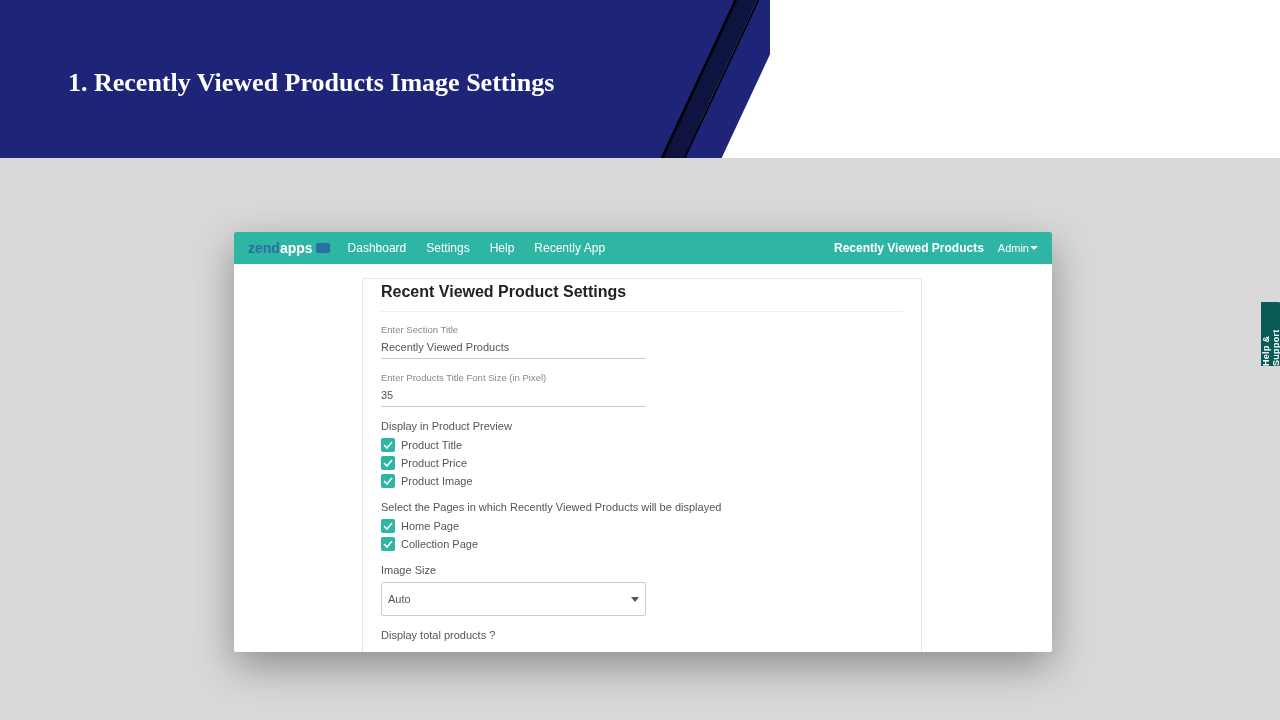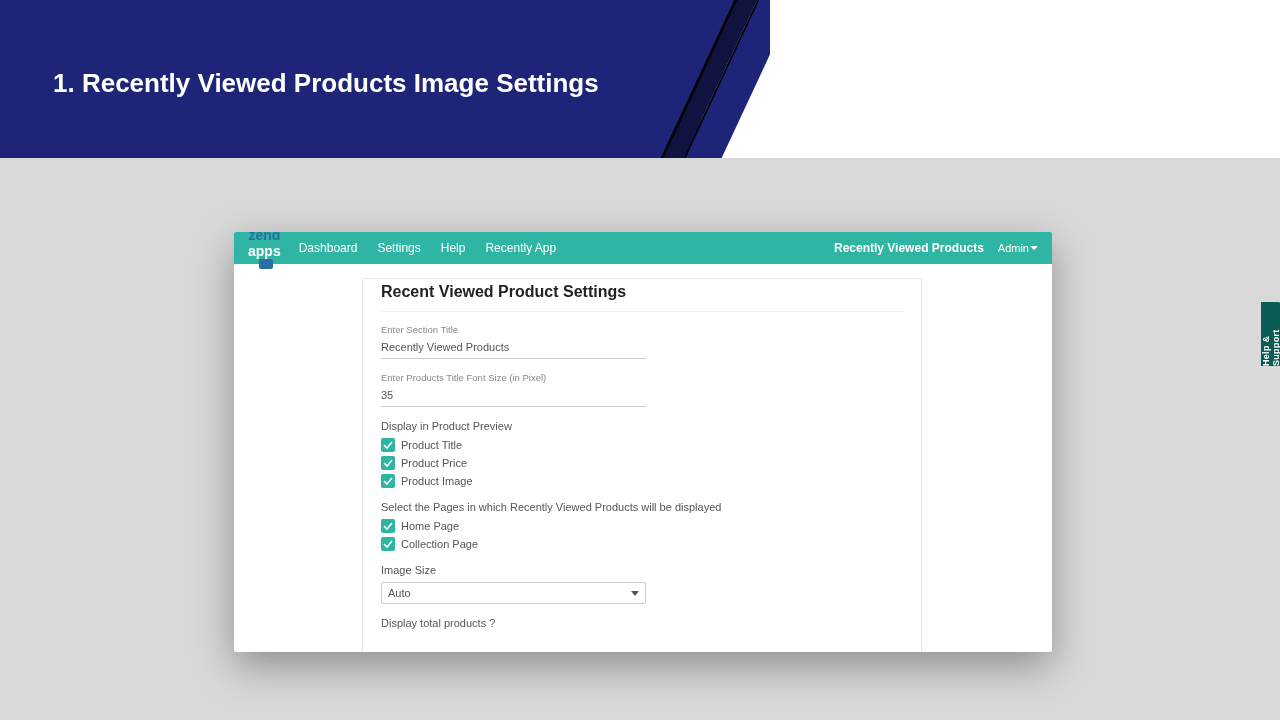--- a/index.html
+++ b/index.html
@@ -1,37 +1,37 @@
 <!DOCTYPE html>
 <html><head>
 <meta charset="utf-8">
 <style>
   * { box-sizing: border-box; margin: 0; padding: 0; }
   body { width: 1280px; height: 720px; font-family: Arial, Helvetica, sans-serif; background: #fff; overflow: hidden; position: relative; }
 
   
   .banner { position: relative; width: 100%; height: 158px; background: #fff; }
   .banner-blue { position: absolute; top: 0; left: 0; width: 700px; height: 158px; background: #1e2579; }
-  .banner-title { position: absolute; top: 68px; left: 53px; color: #fff; font-family: Liberation Sans, sans-serif; font-weight: bold; font-size: 26px; text-align: right; }
+  .banner-title { position: absolute; top: 68px; left: 68px; color: #fff; font-family: Liberation Serif, serif; font-weight: bold; font-size: 26px; text-align: right; }
   .banner-slash1 { position: absolute; top: -20px; left: 680px; width: 40px; height: 200px; background: #0f1340; transform: skewX(-25deg); }
   .banner-slash2 { position: absolute; top: -20px; left: 640px; width: 60px; height: 200px; background: #1e2579; transform: skewX(-25deg); border-right: 3px solid #000; }
   .banner-slash3 { position: absolute; top: -20px; left: 720px; width: 60px; height: 200px; background: #1e2579; transform: skewX(-25deg); border-left: 2px solid #000; }
   .banner-slash4 { position: absolute; top: -20px; left: 755px; width: 10px; height: 200px; background: #000; transform: skewX(-25deg); }
   .banner-white-cover { position: absolute; top: 0; left: 770px; width: 520px; height: 158px; background: #fff; }
   .banner-white-slash { position: absolute; top: -20px; left: 758px; width: 120px; height: 200px; background: #fff; transform: skewX(-25deg); }
 
   
   .lower { position: absolute; top: 158px; left: 0; width: 1280px; height: 562px; background: #d9d9d9; }
 
   
   .card { position: absolute; top: 232px; left: 234px; width: 818px; height: 420px; background: #fff; box-shadow: 0 14px 40px rgba(0,0,0,.35); border-radius: 2px; overflow: hidden; }
 
   
   .topnav { height: 32px; background: #2eb5a4; display: flex; align-items: center; color: #fff; font-size: 12px; padding: 0 14px; }
-  .brand { font-weight: bold; font-size: 14px; margin-right: 18px; display: flex; align-items: center; flex-direction: column; }
+  .brand { font-weight: bold; font-size: 14px; margin-right: 18px; display: flex; align-items: center; }
   .brand .z1 { color: #2a6fa3; }
   .brand .z2 { color: #fff; }
   .brand-icon { width: 14px; height: 10px; background: #2a6fa3; margin-left: 3px; border-radius: 2px; position: relative; }
   .navlinks { display: flex; gap: 20px; align-items: flex-end; }
   .spacer { flex: 1; }
   .nav-right { display: flex; align-items: center; gap: 14px; }
   .nav-title { font-weight: bold; font-size: 12px; }
   .admin { display: flex; align-items: center; gap: 1px; font-size: 11px; }
   .caret { width: 0; height: 0; border-left: 4px solid transparent; border-right: 4px solid transparent; border-top: 4px solid #fff; }
 
@@ -39,21 +39,21 @@
   .panel { position: absolute; top: 46px; left: 128px; width: 560px; background: #fff; border: 1px solid #e6e6e6; border-radius: 2px; padding: 4px 18px 30px 18px; font-size: 11px; color: #333; height: 400px; }
   .panel-title { font-size: 16px; font-weight: 600; color: #222; padding-bottom: 10px; border-bottom: 1px solid #eee; margin-bottom: 12px; }
   .small-label { font-size: 9.5px; color: #888; margin-bottom: 3px; }
   .underline-input { border: none; border-bottom: 1px solid #ccc; padding: 3px 0 5px 0; font-size: 11px; color: #555; width: 265px; background: transparent; outline: none; }
   .group { margin-bottom: 13px; }
   .glabel { font-size: 11px; color: #555; margin-bottom: 6px; }
   .chk-row { display: flex; align-items: center; gap: 6px; margin-bottom: 4px; }
   .chk { width: 14px; height: 14px; background: #2eb5a4; border-radius: 2px; display: flex; align-items: center; justify-content: center; }
   .chk svg { width: 10px; height: 10px; }
   .chk-label { font-size: 11px; color: #555; }
-  .select { width: 265px; border: 1px solid #ccc; border-radius: 2px; height: 22px; display: flex; align-items: center; justify-content: space-between; padding: 0 6px; font-size: 11px; color: #555; background: #fff; }
+  .select { width: 265px; border: 1px solid #ccc; border-radius: 2px; height: 34px; display: flex; align-items: center; justify-content: space-between; padding: 0 6px; font-size: 11px; color: #555; background: #fff; }
   .select-caret { width: 0; height: 0; border-left: 4px solid transparent; border-right: 4px solid transparent; border-top: 5px solid #555; }
 
   
   .help-tab { position: absolute; right: -1px; top: 302px; width: 20px; height: 64px; background: #0a5b55; color: #fff; font-size: 9px; writing-mode: vertical-rl; transform: rotate(180deg); display: flex; align-items: center; justify-content: center; border-radius: 3px 0 0 3px; cursor: pointer; font-weight: bold; letter-spacing: .3px; }
 </style>
 </head>
 <body>
 
 <div class="banner">
   <div class="banner-blue"></div>

